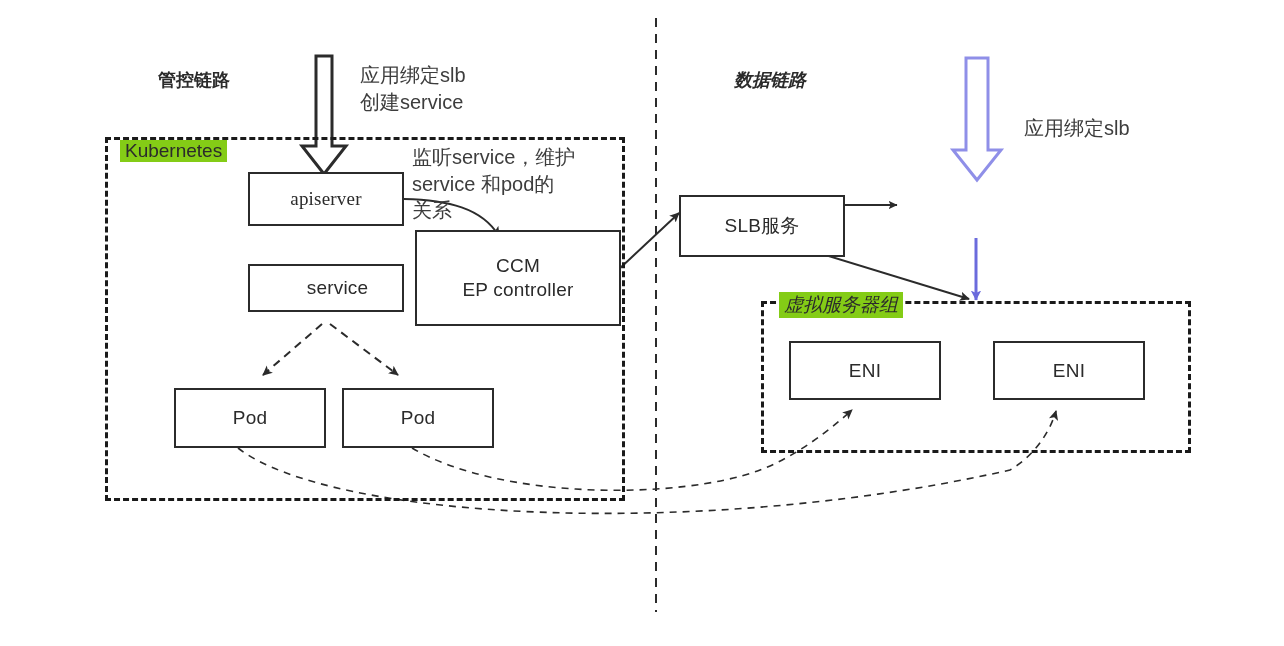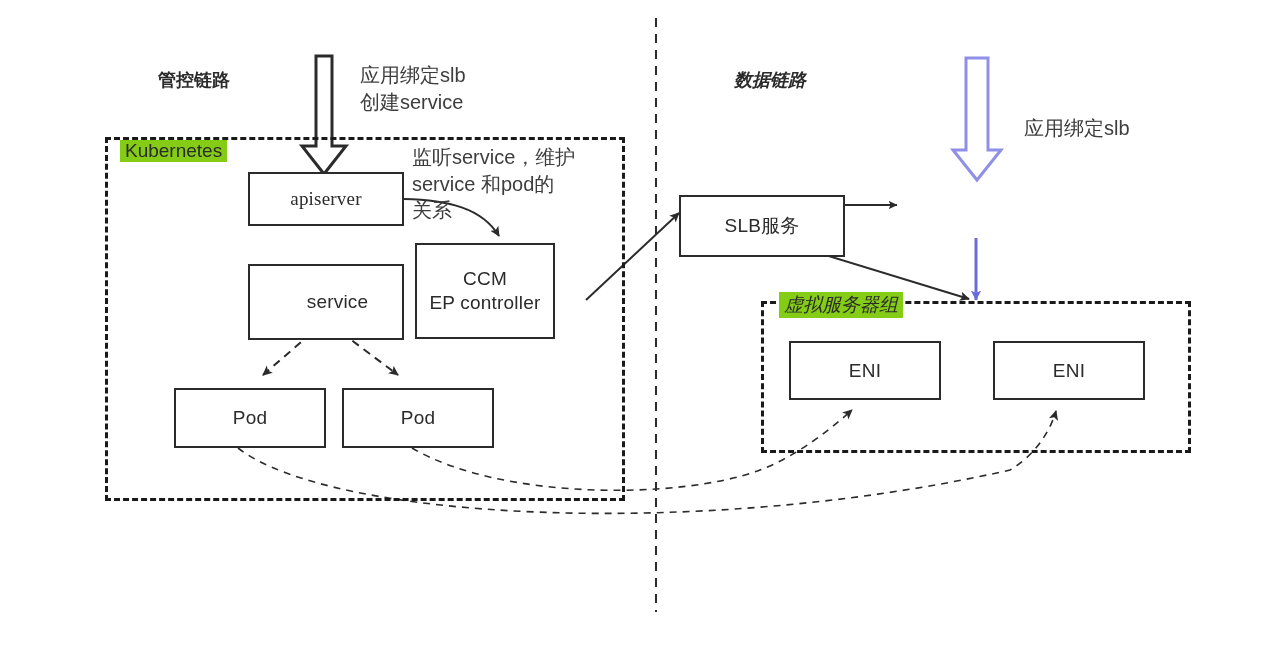--- a/index.html
+++ b/index.html
@@ -123,25 +123,25 @@
   <div class="group-box" style="left:105px; top:137px; width:520px; height:364px;"></div>
   <div class="group-label" style="left:120px; top:140px;">Kubernetes</div>
 
   <div class="group-box" style="left:761px; top:301px; width:430px; height:152px;"></div>
   <div class="group-label" style="left:779px; top:292px;font-style:italic;">虚拟服务器组</div>
 
   <div class="node" style="left:248px; top:172px; width:156px; height:54px;font-family:Liberation Serif, serif;">
     <span class="nlabel">apiserver</span>
   </div>
 
-  <div class="node" style="left:248px; top:264px; width:156px; height:76px;padding-left:23px;">
+  <div class="node" style="left:248px; top:264px; width:156px; height:48px;padding-left:23px;">
     <span class="nlabel">service</span>
   </div>
 
-  <div class="node" style="left:415px; top:243px; width:140px; height:96px;">
+  <div class="node" style="left:415px; top:230px; width:206px; height:96px;">
     <span class="nlabel">CCM
 EP controller</span>
   </div>
 
   <div class="node" style="left:174px; top:388px; width:152px; height:60px;">
     <span class="nlabel">Pod</span>
   </div>
 
   <div class="node" style="left:342px; top:388px; width:152px; height:60px;">
     <span class="nlabel">Pod</span>

